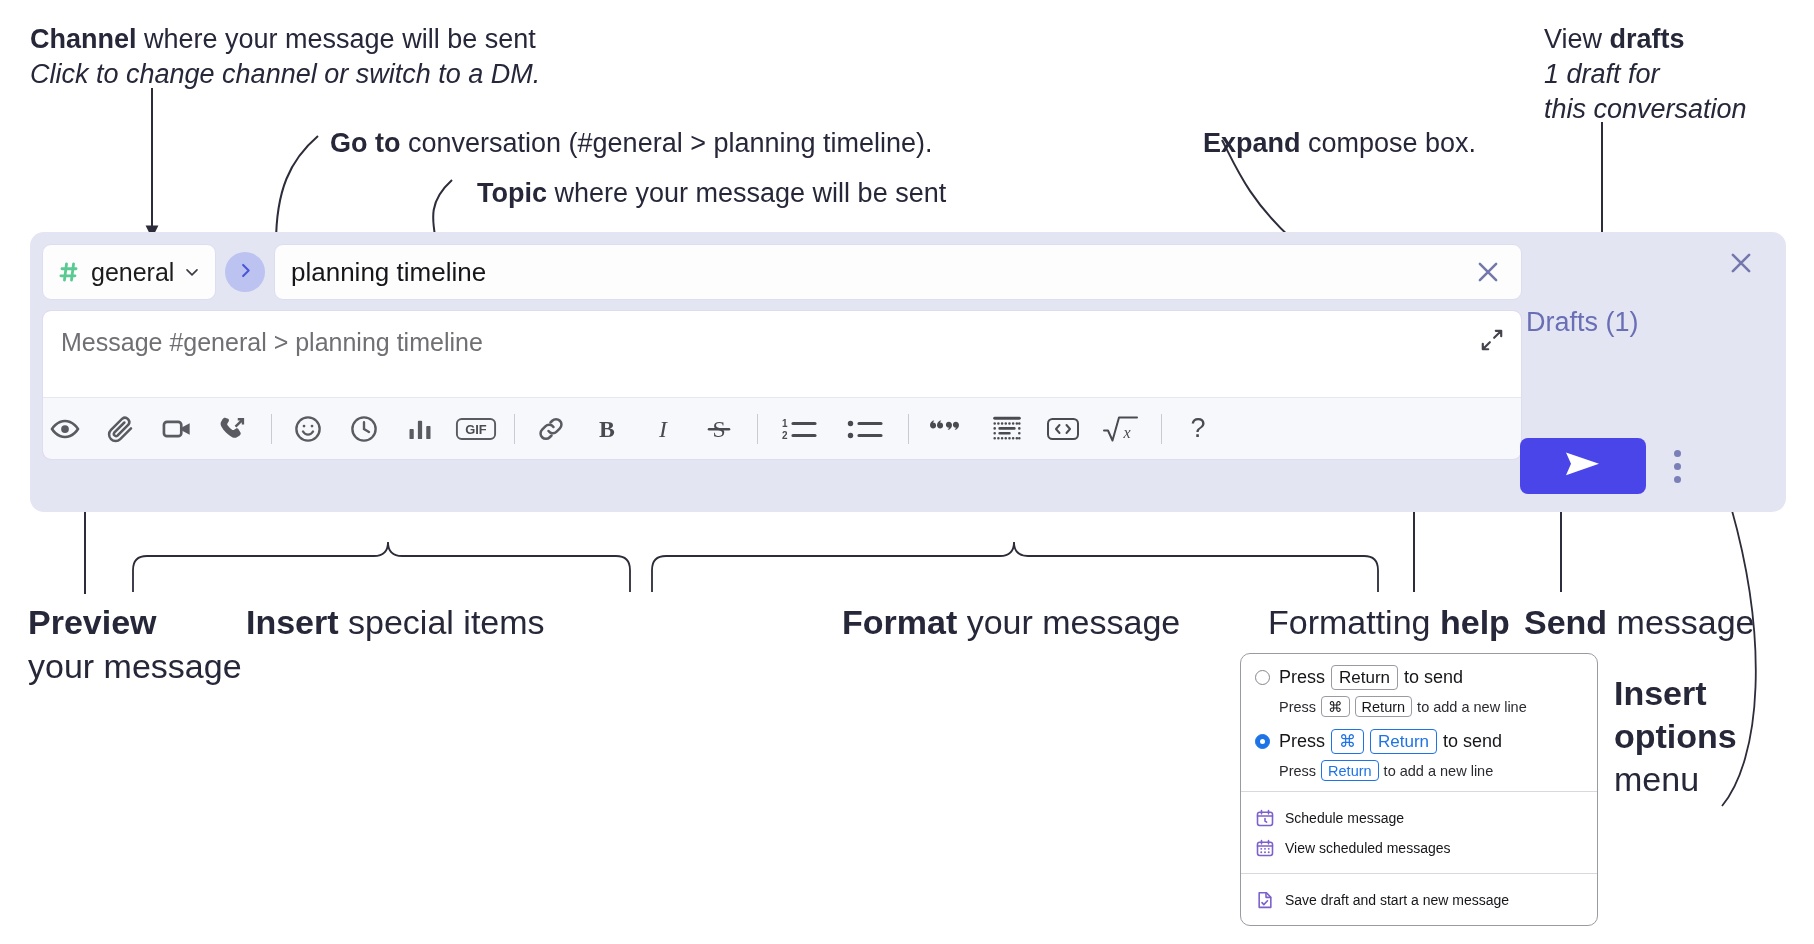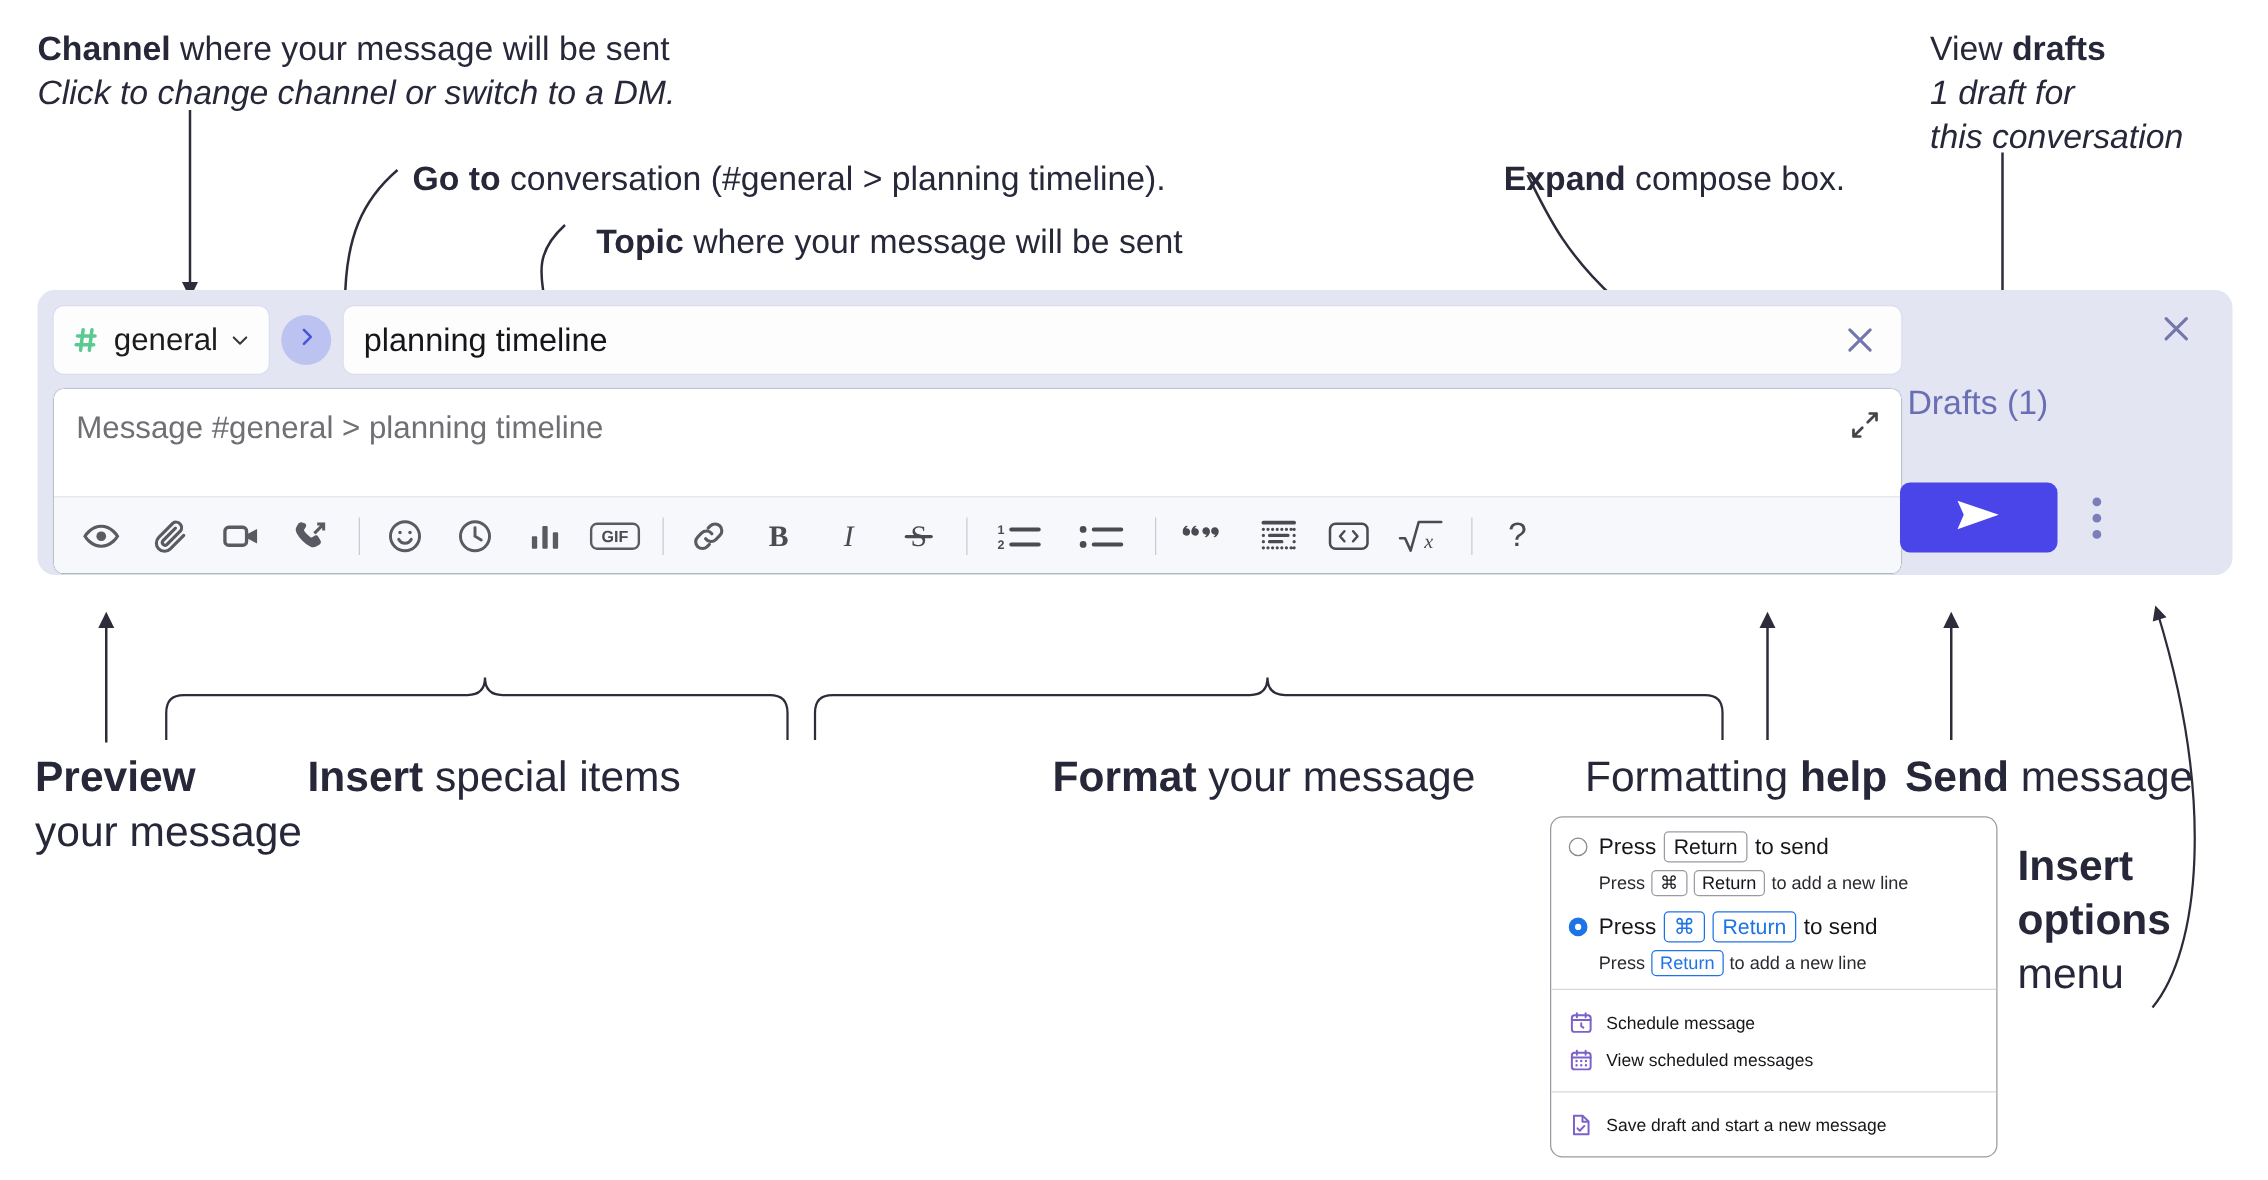--- a/index.html
+++ b/index.html
@@ -22,21 +22,21 @@
   .ann.sz1 { font-size: 27px; }
   .ann.sz2 { font-size: 34px; }
 
   
   .lines { position: absolute; inset: 0; pointer-events: none; }
 
   
   .compose {
     position: absolute;
     left: 30px; top: 232px;
-    width: 1756px; height: 228px;
+    width: 1756px; height: 280px;
     background: #e3e5f3;
     border-radius: 14px;
   }
 
   .compose-inner {
     position: absolute;
     left: 12px; top: 12px;
     width: 1480px;
   }
 
@@ -74,21 +74,21 @@
     border-radius: 9px;
     display: flex; align-items: center;
     padding: 0 14px 0 16px;
     position: relative;
   }
   .topic-text { font-size: 26px; color: #16161a; flex: 1 1 auto; }
   .topic-clear { flex: 0 0 auto; display: flex; padding: 4px; }
 
   .editor-box {
     margin-top: 10px;
-    background: #14532d;
+    background: #f0abfc;
     border: 1px solid #dcdef0;
     border-radius: 9px;
     overflow: hidden;
     text-align: right;
   }
   .editor-area {
     height: 86px;
     position: relative;
     background: #ffffff;
   }
@@ -100,21 +100,21 @@
     position: absolute; right: 14px; top: 14px;
     width: 30px; height: 30px;
     display: flex; align-items: center; justify-content: center;
   }
 
   .toolbar {
     height: 62px;
     background: #f7f8fb;
     border-top: 1px solid #e6e7ef;
     display: flex; align-items: center;
-    padding: 0 16px;
+    padding: 0 0;
   }
   .tb-btn {
     width: 44px; height: 44px;
     display: flex; align-items: center; justify-content: center;
     margin-right: 12px;
     border-radius: 6px;
     color: #5e5e66;
   }
   .tb-btn.qmark { font-size: 27px; color: #4a4a52; }
   .tb-sep {

